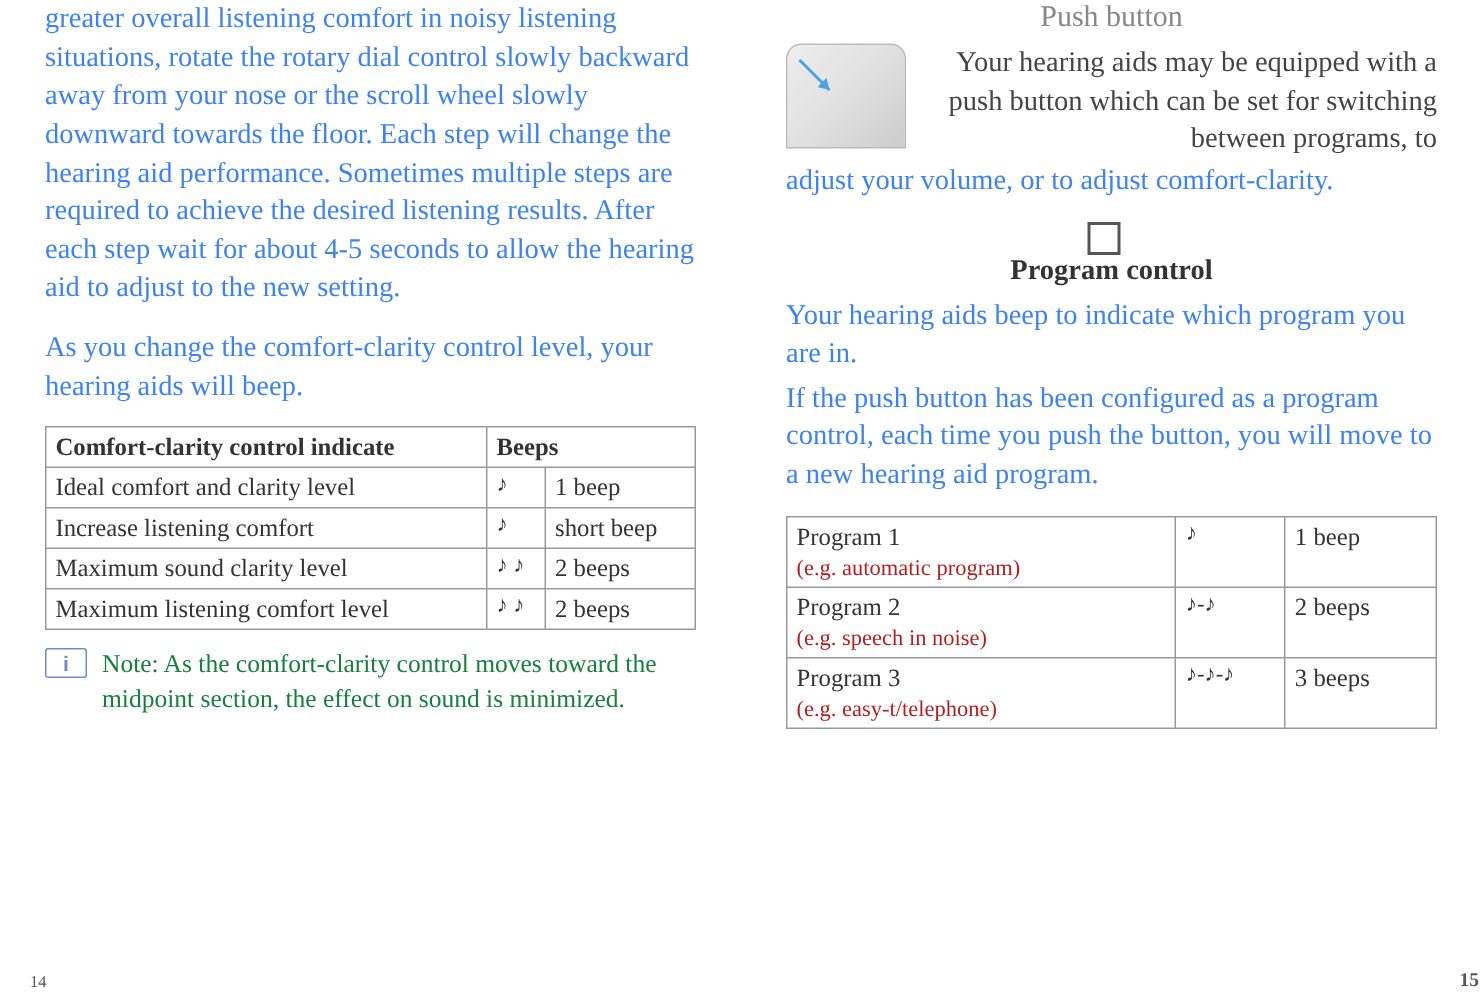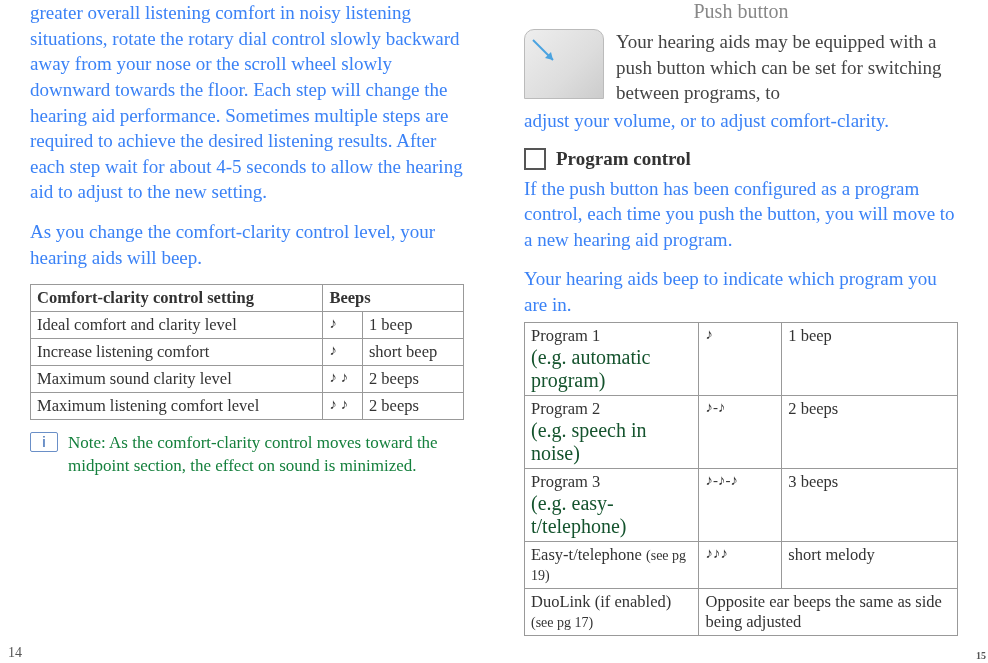--- a/index.html
+++ b/index.html
@@ -32,20 +32,21 @@
   .section-title {
     font-size: 20px;
     color: #888;
     margin-bottom: 6px;
     text-align: center;
   }
   .push-row {
     display: flex;
     align-items: flex-start;
     margin-bottom: 6px;
+    text-align: right;
   }
   .push-img {
     width: 78px;
     height: 68px;
     border: 1px solid #bbb;
     border-top-left-radius: 10px;
     border-top-right-radius: 10px;
     background: linear-gradient(135deg, #eee 0%, #ddd 60%, #ccc 100%);
     margin-right: 12px;
     flex-shrink: 0;
@@ -59,20 +60,21 @@
   }
   .push-txt {
     font-size: 19px;
     line-height: 1.35;
     color: #444;
   }
   .checkbox-row {
     display: flex;
     align-items: center;
     margin: 8px 0 6px 0;
+    flex-direction: column;
   }
   .checkbox {
     width: 18px;
     height: 18px;
     border: 2px solid #555;
     margin-right: 10px;
     flex-shrink: 0;
   }
   .checkbox-label {
     font-weight: bold;
@@ -115,58 +117,58 @@
     flex-shrink: 0;
     font-family: Arial, sans-serif;
   }
   .note-text {
     font-size: 17px;
     line-height: 1.3;
     color: #15803d;
   }
   .page-num-left {
     position: absolute;
-    left: 8px;
+    left: 20px;
     bottom: 2px;
-    font-size: 14px;
+    font-size: 11px;
     color: #555;
   }
   .page-num-right {
     position: absolute;
     right: 2px;
     bottom: 2px;
-    font-size: 10px;
+    font-size: 13px;
     color: #555;
     font-weight: bold;
   }
   .beep-icon {
     font-size: 15px;
   }
   .small-ref {
     font-size: 14px;
   }
   .sub-line {
-    font-size: 20px;
-    color: #14532d;
+    font-size: 15px;
+    color: #b91c1c;
     font-family: Liberation Serif, serif;
   }
 </style>
 </head>
 <body>
 
 <div class="page-wrap">
 
   <div class="col">
     <div class="body-text">greater overall listening comfort in noisy listening situations, rotate the rotary dial control slowly backward away from your nose or the scroll wheel slowly downward towards the floor. Each step will change the hearing aid performance. Sometimes multiple steps are required to achieve the desired listening results. After each step wait for about 4-5 seconds to allow the hearing aid to adjust to the new setting.</div>
     <div class="body-text">As you change the comfort-clarity control level, your hearing aids will beep.</div>
 
     <table>
       <tbody>
           <tr>
-        <th>Comfort-clarity control setting</th>
+        <th>Comfort-clarity control indicate</th>
         <th colspan="2">Beeps</th>
       </tr>
       <tr>
         <td>Ideal comfort and clarity level</td>
         <td class="beep-icon">♪</td>
         <td>1 beep</td>
       </tr>
       <tr>
         <td>Increase listening comfort</td>
         <td class="beep-icon">♪</td>
@@ -205,22 +207,22 @@
       </div>
       <div class="push-txt">Your hearing aids may be equipped with a push button which can be set for switching between programs, to</div>
     </div>
     <div class="body-text" style="margin-top:-4px">adjust your volume, or to adjust comfort-clarity.</div>
 
     <div class="checkbox-row">
       <div class="checkbox"></div>
       <div class="checkbox-label">Program control</div>
     </div>
 
+    <div class="body-text" style="margin-bottom:4px">Your hearing aids beep to indicate which program you are in.</div>
     <div class="body-text">If the push button has been configured as a program control, each time you push the button, you will move to a new hearing aid program.</div>
-    <div class="body-text" style="margin-bottom:4px">Your hearing aids beep to indicate which program you are in.</div>
 
     <table>
       <tbody>
           <tr>
         <td>
           <span>Program 1</span><br>
           <span class="sub-line">(e.g. automatic program)</span>
         </td>
         <td class="beep-icon">♪</td>
         <td>1 beep</td>
@@ -234,32 +236,18 @@
         <td>2 beeps</td>
       </tr>
       <tr>
         <td>
           <span>Program 3</span><br>
           <span class="sub-line">(e.g. easy-t/telephone)</span>
         </td>
         <td class="beep-icon">♪-♪-♪</td>
         <td>3 beeps</td>
       </tr>
-      <tr>
-        <td>
-          <span>Easy-t/telephone </span><span class="small-ref">(see pg 19)</span>
-        </td>
-        <td class="beep-icon">♪♪♪</td>
-        <td>short melody</td>
-      </tr>
-      <tr>
-        <td>
-          <span>DuoLink (if enabled)</span><br>
-          <span class="small-ref">(see pg 17)</span>
-        </td>
-        <td colspan="2">Opposite ear beeps the same as side being adjusted</td>
-      </tr>
     </tbody>
       </table>
 
     <div class="page-num-right">15</div>
   </div>
 </div>
 
 </body></html>

